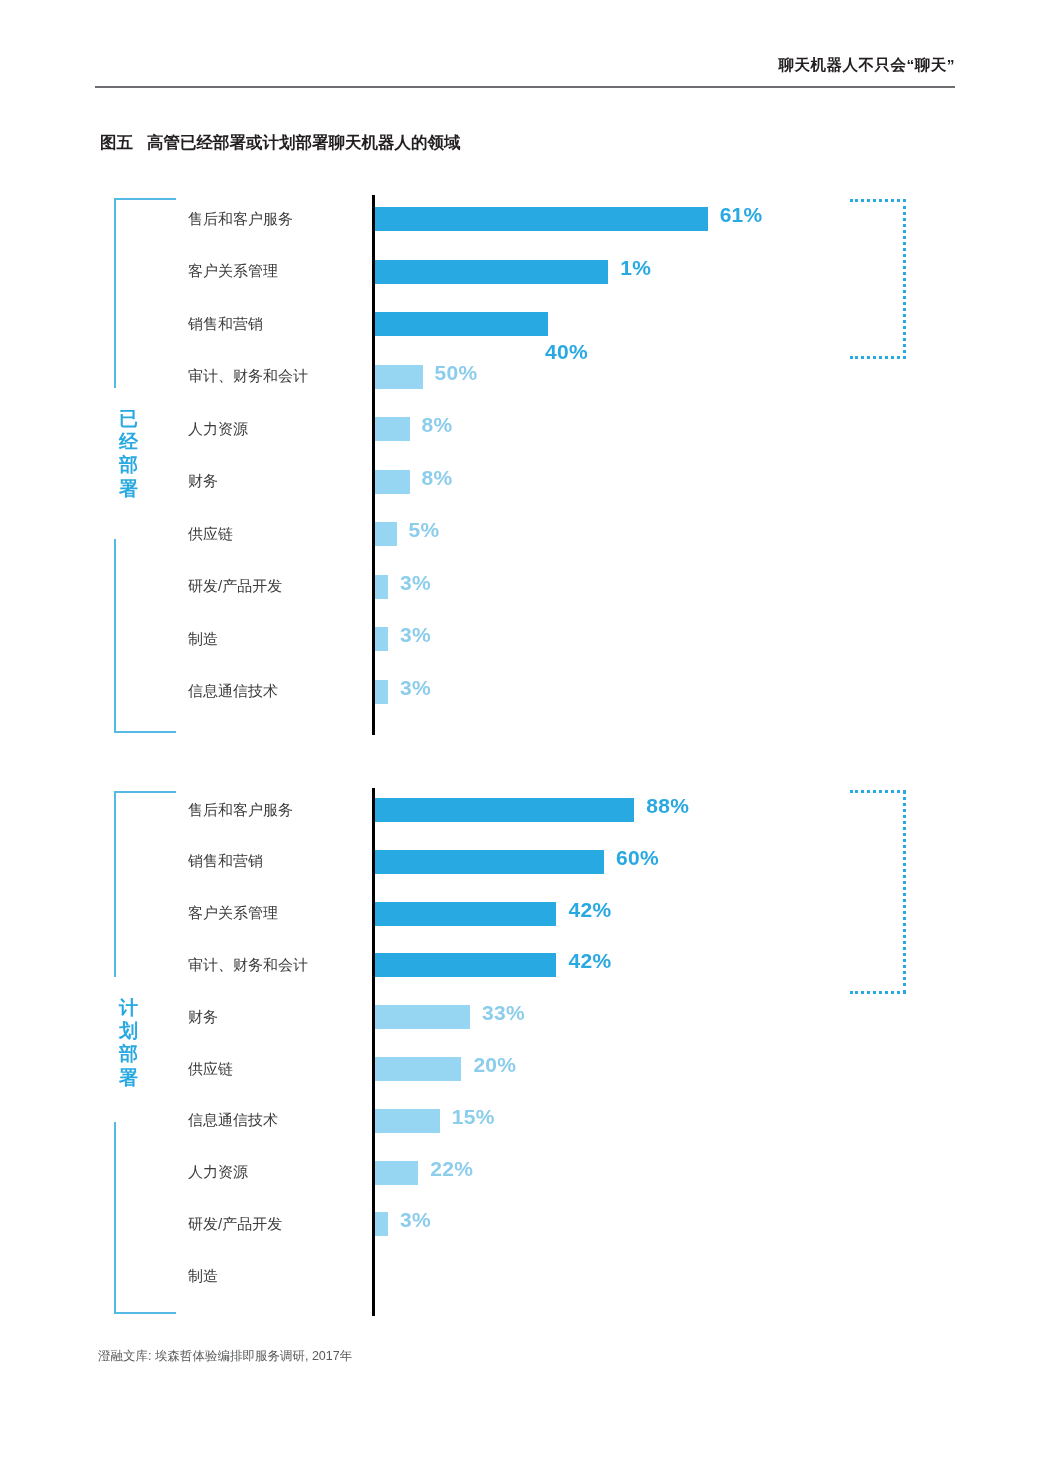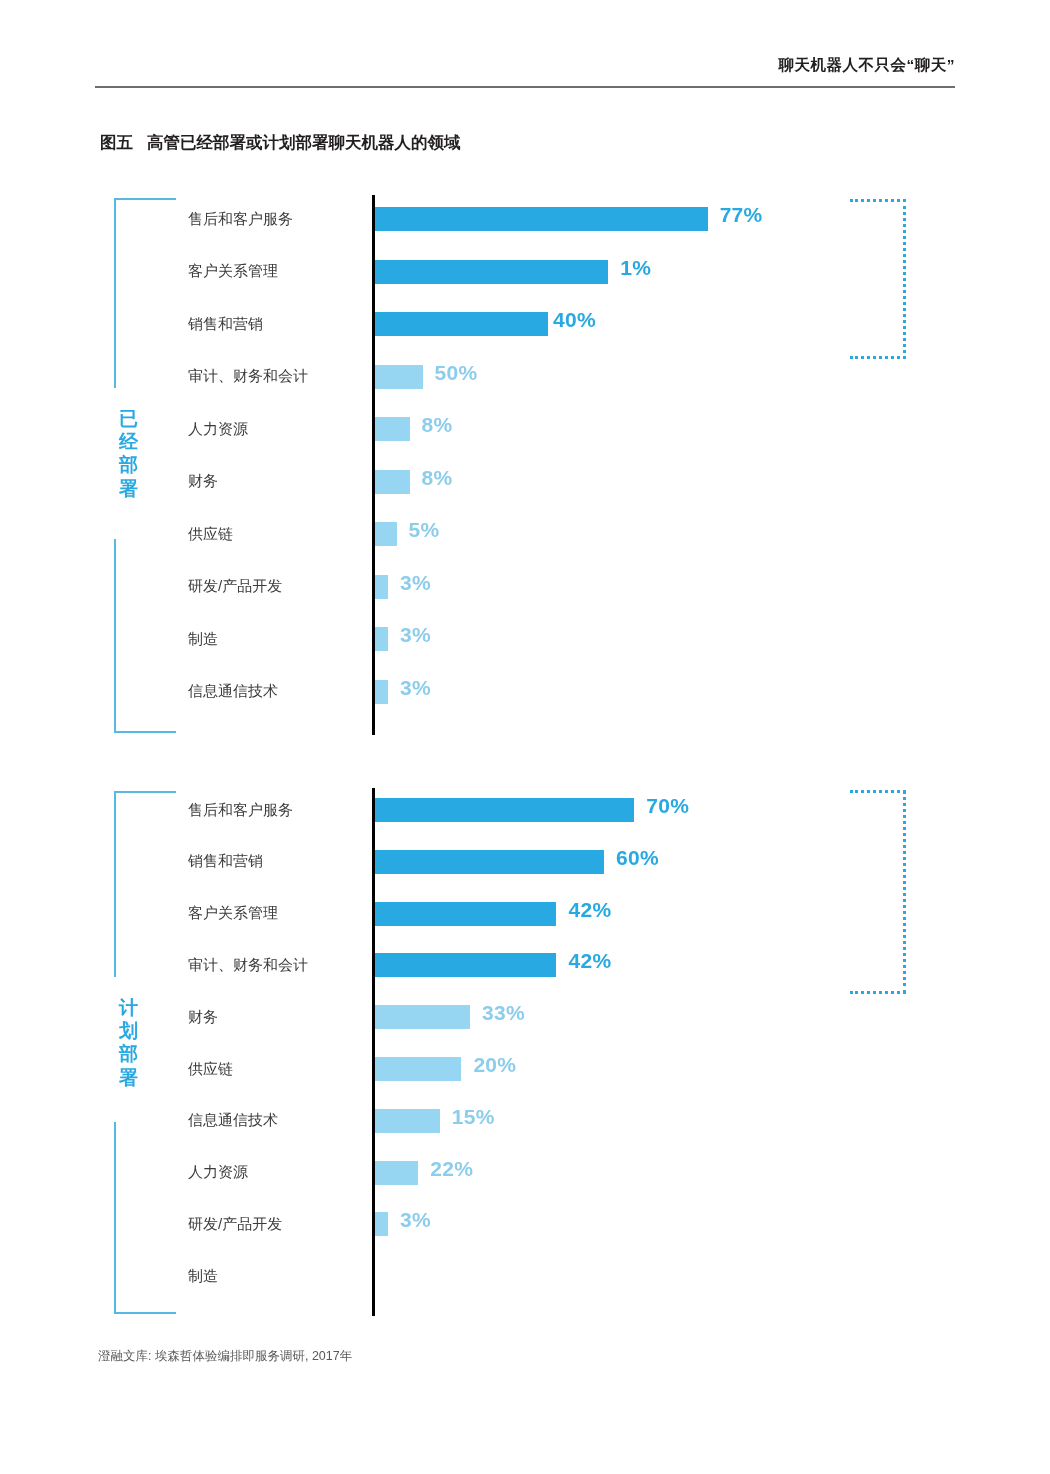--- a/index.html
+++ b/index.html
@@ -163,31 +163,31 @@
           <span>署</span>
       </div>
       <div class="bracket-seg bot" style="height:194px;"></div>
     </div>
     <div class="rows" id="rows-deployed">
       <div class="axis"></div>
       <div class="callout" id="callout-1" style="left:662px; top:4px; width:56px; height:160px;"></div>
     <div class="row" style="top: 6px;">
           <div class="row-label">售后和客户服务</div>
           <div class="bar" style="width: 332.64px;"></div>
-          <div class="bar-value" style="left: 531.64px;">77%</div>
+          <div class="bar-value" style="left: 531.64px;">61%</div>
         </div>
         <div class="row" style="top: 58.5px;">
           <div class="row-label">客户关系管理</div>
           <div class="bar" style="width: 233.28px;"></div>
           <div class="bar-value" style="left: 432.28px;">1%</div>
         </div>
         <div class="row" style="top: 111px;">
           <div class="row-label">销售和营销</div>
           <div class="bar" style="width: 172.8px;"></div>
-          <div class="bar-value" style="left: 365px;">40%</div>
+          <div class="bar-value" style="left: 357px; margin-top: 32px;">40%</div>
         </div>
         <div class="row" style="top: 163.5px;">
           <div class="row-label">审计、财务和会计</div>
           <div class="bar light" style="width: 47.52px;"></div>
           <div class="bar-value light" style="left: 246.52px;">50%</div>
         </div>
         <div class="row" style="top: 216px;">
           <div class="row-label">人力资源</div>
           <div class="bar light" style="width: 34.56px;"></div>
           <div class="bar-value light" style="left: 233.56px;">8%</div>
@@ -230,21 +230,21 @@
           <span>署</span>
       </div>
       <div class="bracket-seg bot" style="height:192px;"></div>
     </div>
     <div class="rows" id="rows-planned">
       <div class="axis"></div>
       <div class="callout" id="callout-2" style="left:662px; top:2px; width:56px; height:204px;"></div>
     <div class="row" style="top: 4px;">
           <div class="row-label">售后和客户服务</div>
           <div class="bar" style="width: 259.2px;"></div>
-          <div class="bar-value" style="left: 458.2px;">70%</div>
+          <div class="bar-value" style="left: 458.2px;">88%</div>
         </div>
         <div class="row" style="top: 55.8px;">
           <div class="row-label">销售和营销</div>
           <div class="bar" style="width: 228.96px;"></div>
           <div class="bar-value" style="left: 427.96px;">60%</div>
         </div>
         <div class="row" style="top: 107.6px;">
           <div class="row-label">客户关系管理</div>
           <div class="bar" style="width: 181.44px;"></div>
           <div class="bar-value" style="left: 380.44px;">42%</div>

